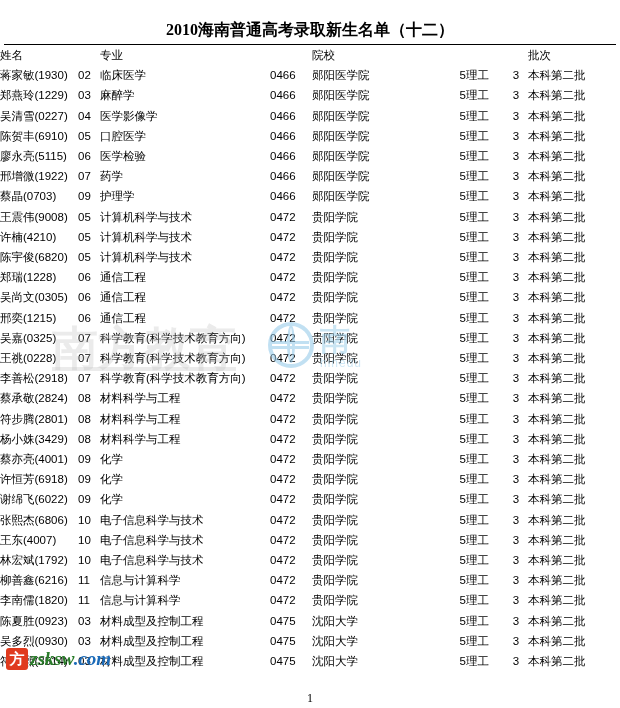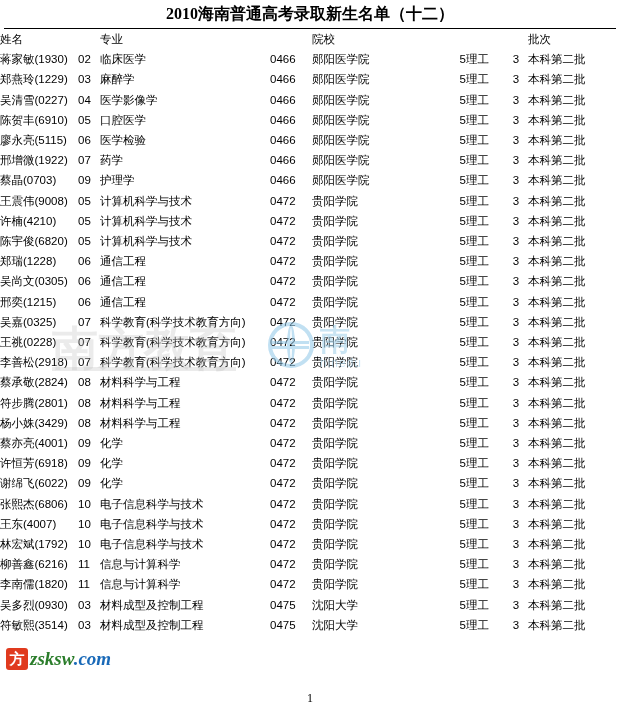--- a/index.html
+++ b/index.html
@@ -19,21 +19,21 @@
     position: relative;
     width: 620px;
     height: 708px;
   }
   .doc-title {
     text-align: center;
     font-family: "Liberation Serif", serif;
     font-size: 16px;
     font-weight: bold;
     letter-spacing: 0px;
-    padding-top: 4px;
+    padding-top: 20px;
     padding-bottom: 3px;
   }
   .title-rule {
     border-bottom: 1px solid #000;
     margin: 0 4px 0 4px;
   }
   table.roster {
     border-collapse: collapse;
     width: 612px;
     table-layout: fixed;
@@ -531,20 +531,31 @@
           <td class="col-majcode">11</td>
           <td class="col-major">信息与计算科学</td>
           <td class="col-schcode">0472</td>
           <td class="col-school">贵阳学院</td>
           <td class="col-n1">5</td>
           <td class="col-cat">理工</td>
           <td class="col-n2">3</td>
           <td class="col-batch">本科第二批</td>
         </tr>
         <tr>
+          <td class="col-name">陈夏胜(0923)</td>
+          <td class="col-majcode">03</td>
+          <td class="col-major">材料成型及控制工程</td>
+          <td class="col-schcode">0475</td>
+          <td class="col-school">沈阳大学</td>
+          <td class="col-n1">5</td>
+          <td class="col-cat">理工</td>
+          <td class="col-n2">3</td>
+          <td class="col-batch">本科第二批</td>
+        </tr>
+        <tr>
           <td class="col-name">吴多烈(0930)</td>
           <td class="col-majcode">03</td>
           <td class="col-major">材料成型及控制工程</td>
           <td class="col-schcode">0475</td>
           <td class="col-school">沈阳大学</td>
           <td class="col-n1">5</td>
           <td class="col-cat">理工</td>
           <td class="col-n2">3</td>
           <td class="col-batch">本科第二批</td>
         </tr>

